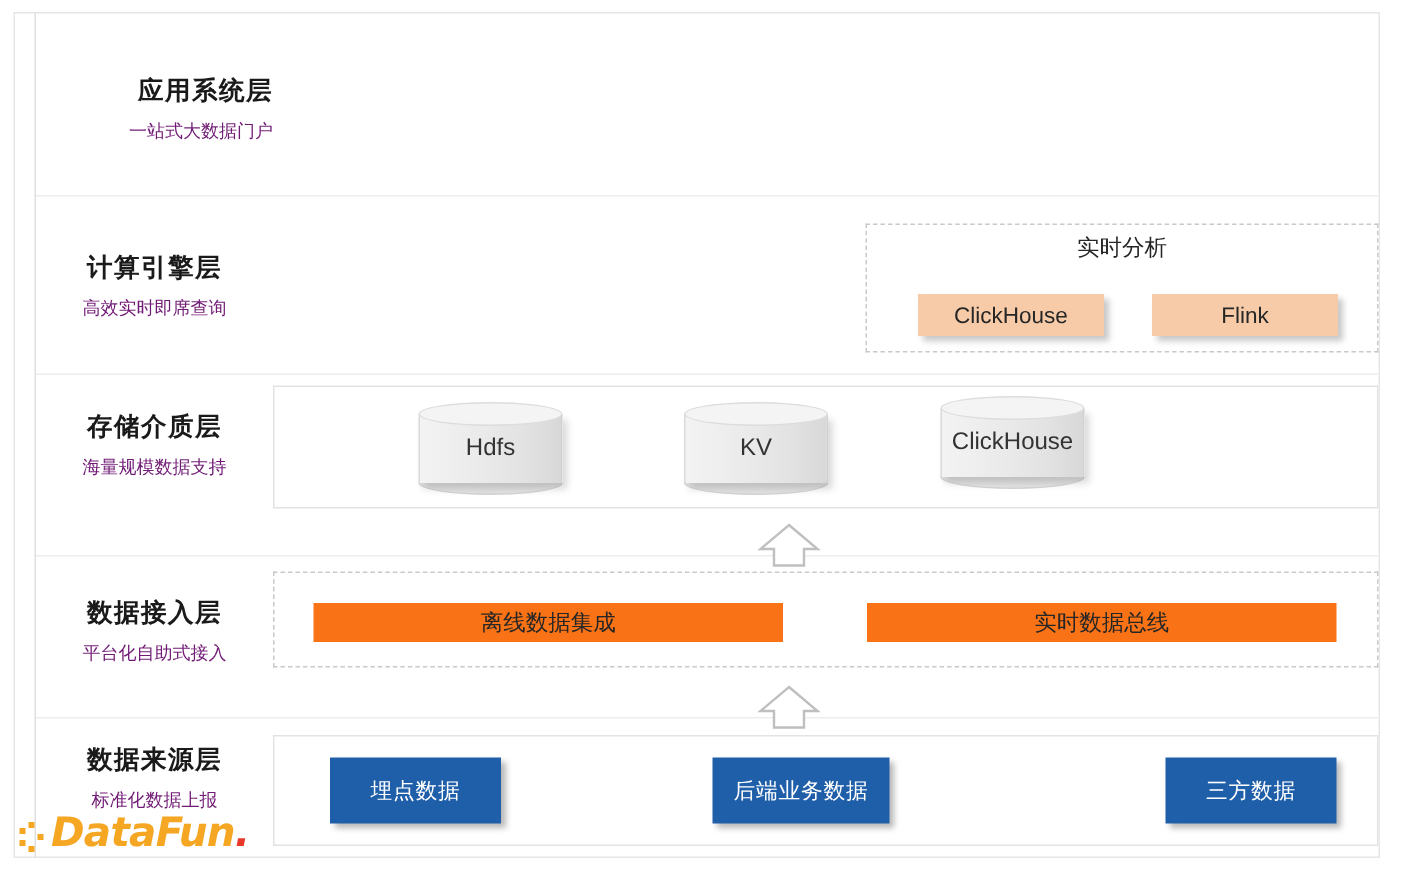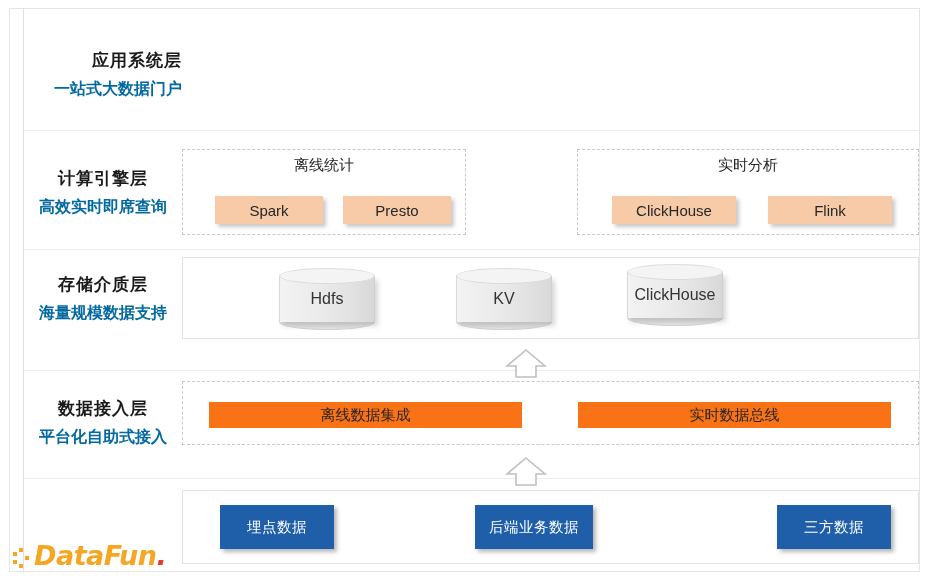--- a/index.html
+++ b/index.html
@@ -53,25 +53,24 @@
     color: #262626;
   }
   .layer-title {
     font-size: 17px;
     font-weight: bold;
     letter-spacing: 1px;
     color: #1a1a1a;
     white-space: nowrap;
   }
   .layer-sub {
-    font-size: 16px;
-    color: #0369a1;
+    font-size: 12px;
+    color: #701a75;
     margin-top: 7px;
     white-space: nowrap;
-    font-weight: bold;
   }
 
   
   .panel-solid {
     position: absolute;
     border: 1px solid #e3e3e3;
     background: #ffffff;
     box-sizing: border-box;
   }
   .panel-dashed {
@@ -227,25 +226,20 @@
     <div class="layer-title">应用系统层</div>
     <div class="layer-sub">一站式大数据门户</div>
   </div>
 
 
   <div class="layer-label" style="left:14px;top:158px;">
     <div class="layer-title">计算引擎层</div>
     <div class="layer-sub">高效实时即席查询</div>
   </div>
 
-  <div class="panel-dashed" style="left:172px;top:140px;width:284px;height:86px;">
-    <div class="group-title">离线统计</div>
-    <div class="peach-box" style="left:32px;top:46px;width:108px;height:28px;">Spark</div>
-    <div class="peach-box" style="left:160px;top:46px;width:108px;height:28px;">Presto</div>
-  </div>
 
   <div class="panel-dashed" style="left:567px;top:140px;width:342px;height:86px;">
     <div class="group-title">实时分析</div>
     <div class="peach-box" style="left:34px;top:46px;width:124px;height:28px;">ClickHouse</div>
     <div class="peach-box" style="left:190px;top:46px;width:124px;height:28px;">Flink</div>
   </div>
 
   <div class="layer-label" style="left:14px;top:264px;">
     <div class="layer-title">存储介质层</div>
     <div class="layer-sub">海量规模数据支持</div>
@@ -287,20 +281,24 @@
     <div class="peach-bar" style="left:26px;top:20px;width:313px;height:26px;">离线数据集成</div>
     <div class="peach-bar" style="left:395px;top:20px;width:313px;height:26px;">实时数据总线</div>
   </div>
 
   <div class="up-arrow" style="left:494px;top:446px;">
     <svg width="44" height="32" viewBox="0 0 44 32">
       <polygon points="22,3 41,19 32,19 32,30 12,30 12,19 3,19" fill="#ffffff" stroke="#bfbfbf" stroke-width="1.6"></polygon>
     </svg>
   </div>
 
+  <div class="layer-label" style="left:14px;top:486px;">
+    <div class="layer-title">数据来源层</div>
+    <div class="layer-sub">标准化数据上报</div>
+  </div>
 
   <div class="panel-solid" style="left:172px;top:481px;width:737px;height:74px;">
     <div class="blue-box" style="left:37px;top:14px;width:114px;height:44px;">埋点数据</div>
     <div class="blue-box" style="left:292px;top:14px;width:118px;height:44px;">后端业务数据</div>
     <div class="blue-box" style="left:594px;top:14px;width:114px;height:44px;">三方数据</div>
   </div>
 
 </div>
 
 <div id="watermark">

